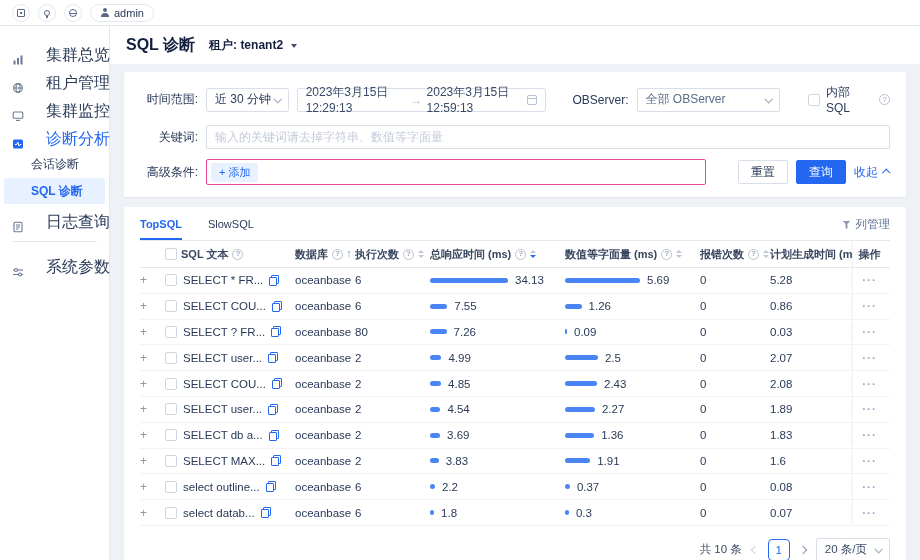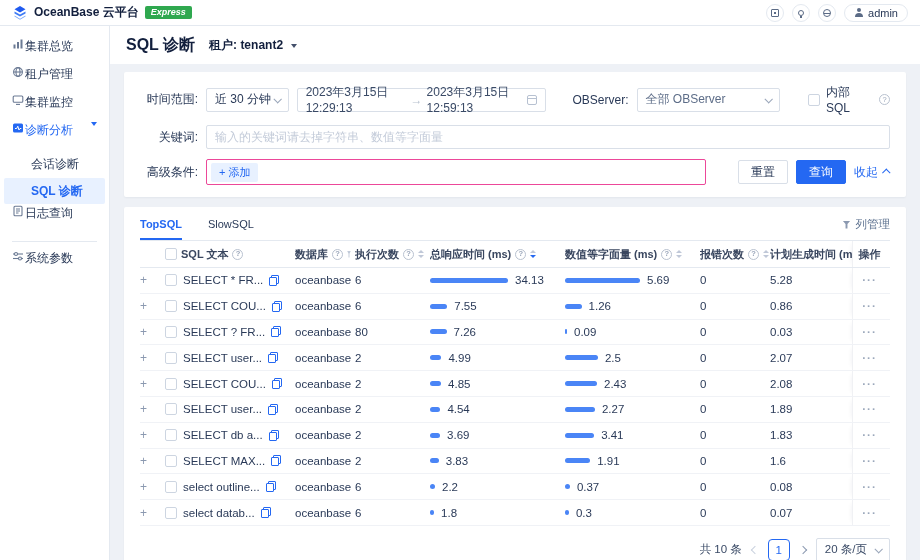--- a/index.html
+++ b/index.html
@@ -27,22 +27,22 @@
   .ic-bulb{width:6px;height:6px;border:1px solid #5b6b86;border-radius:50%;position:relative}
   .ic-bulb::after{content:"";position:absolute;left:1px;right:1px;bottom:-3px;height:1.5px;background:#5b6b86}
   .ic-locale{width:8px;height:8px;border:1px solid #5b6b86;border-radius:50%;position:relative}
   .ic-locale::after{content:"";position:absolute;left:0;right:0;top:3px;height:1px;background:#5b6b86}
   .person{width:9px;height:9px;position:relative}
   .person::before{content:"";position:absolute;top:0;left:2.5px;width:4px;height:4px;border-radius:50%;background:#5b6b86}
   .person::after{content:"";position:absolute;bottom:0;left:0.5px;width:8px;height:4px;border-radius:4px 4px 0 0;background:#5b6b86}
 
   .shell{display:flex;height:534px}
   .sidebar{width:110px;background:#fff;border-right:1px solid var(--border);padding-top:12px;flex:none}
-  .side-item{display:flex;align-items:flex-start;gap:1px;height:28px;padding:0 12px;cursor:pointer;
-             color:var(--text);font-size:12px;white-space:nowrap}
+  .side-item{display:flex;align-items:flex-end;gap:22px;height:28px;padding:0 12px;cursor:pointer;
+             color:var(--text);font-size:16px;white-space:nowrap}
   .side-item svg{flex:none}
   .side-item.active{color:var(--primary)}
   .side-sub{display:flex;align-items:center;height:26px;margin:1px 4px;padding:0 8px 0 27px;
             border-radius:2px;cursor:pointer;font-size:12px;color:var(--text);white-space:nowrap}
   .side-sub.selected{background:var(--sidebar-active-bg);color:var(--primary);font-weight:bold}
   .side-divider{height:1px;background:var(--border);margin:8px 12px}
   .caret-down{width:0;height:0;border-left:3.5px solid transparent;border-right:3.5px solid transparent;
               border-top:4.5px solid currentColor;margin-left:auto}
   .caret-down.inline{margin-left:4px;border-top-color:#44506b}
 
@@ -131,29 +131,20 @@
   .pg-arrow.right{transform:rotate(-45deg)}
   .pg-page{min-width:22px;height:22px;border:1px solid var(--primary);border-radius:4px;color:var(--primary);
            display:flex;align-items:center;justify-content:center;background:#fff;cursor:pointer;font-size:11.5px}
   .pg-size{height:24px;border:1px solid #d9dfe8;border-radius:2px;display:flex;align-items:center;gap:8px;
            padding:0 8px;background:#fff;cursor:pointer}
 </style>
 </head>
 <body>
 
 <header class="topbar">
-  <div class="brand">
-    <svg width="16" height="16" viewBox="0 0 16 16">
-      <path d="M8 1 L13.5 4.2 L8 7.4 L2.5 4.2 Z" fill="#1f5af0"></path>
-      <path d="M2.5 6.4 L8 9.6 L13.5 6.4 L13.5 8.4 L8 11.6 L2.5 8.4 Z" fill="#3f7bf5"></path>
-      <path d="M2.5 10.6 L8 13.8 L13.5 10.6 L13.5 11.6 L8 14.8 L2.5 11.6 Z" fill="#7fa9f8"></path>
-    </svg>
-    <span class="brand-title">OceanBase 云平台</span>
-    <span class="badge">Express</span>
-  </div>
   <div class="top-right">
     <button class="circ">
         <span class="ic-module"></span>
       </button>
     <button class="circ">
         <span class="ic-bulb"></span>
       </button>
     <button class="circ">
         <span class="ic-locale"></span>
       </button>
@@ -501,21 +492,21 @@
       <span class="copy-icon"></span>
     </span>
     <span class="cell">oceanbase</span>
     <span class="cell">2</span>
     <span class="cell">
       <span class="bar total-bar" style="width: 10.1014px;"></span>
       <span>3.69</span>
     </span>
     <span class="cell">
       <span class="bar avg-bar" style="width: 29.1301px;"></span>
-      <span>3.41</span>
+      <span>1.36</span>
     </span>
     <span class="cell">0</span>
     <span class="cell">1.83</span>
     <span class="cell c-act">
       <span class="ellipsis-icon"></span>
     </span>
   </div>
             <div class="grid-row trow">
     <span class="cell">
                 <span class="plus-icon"></span>

